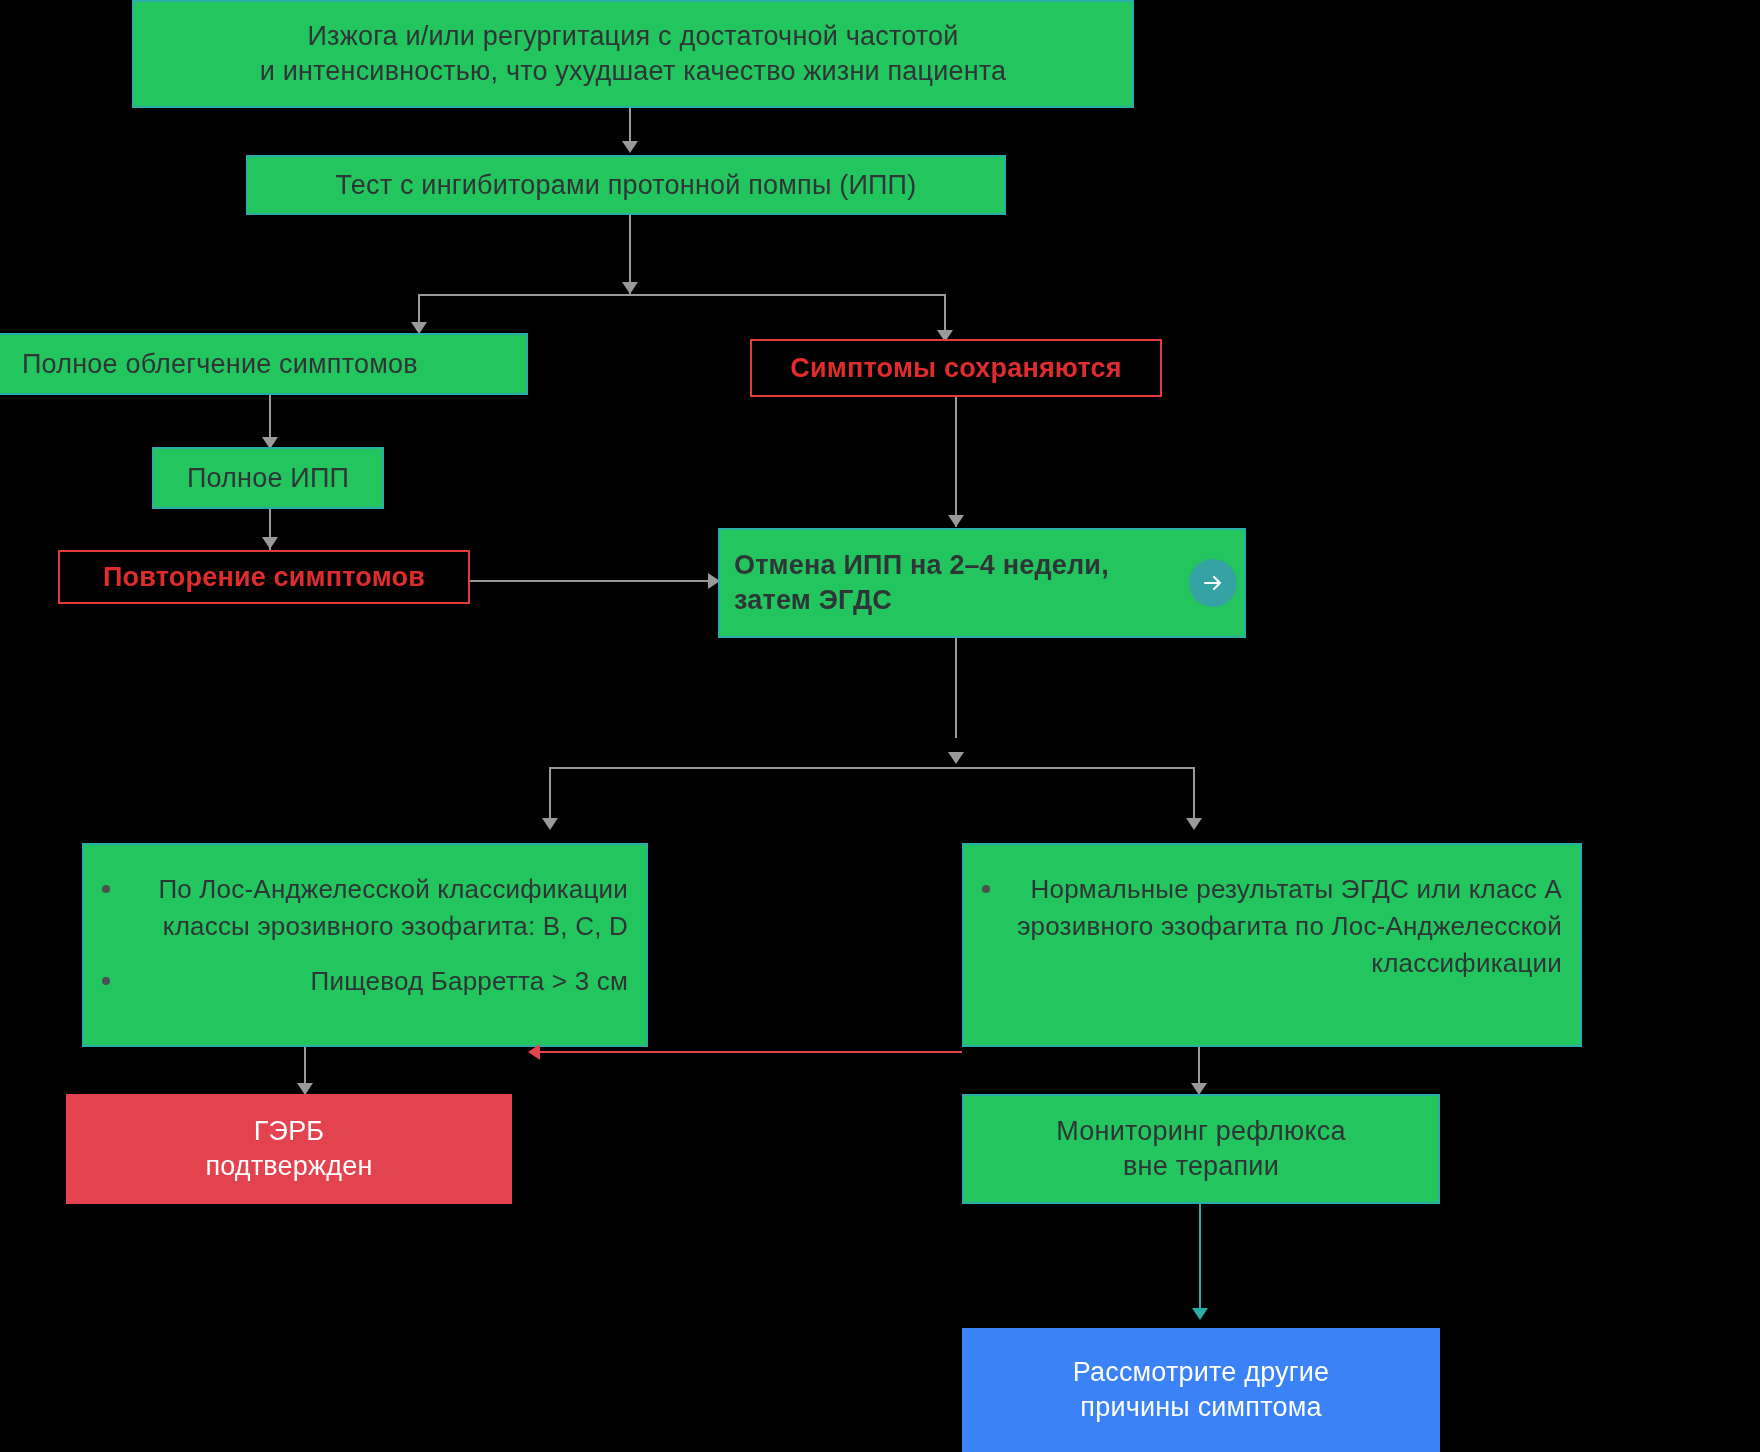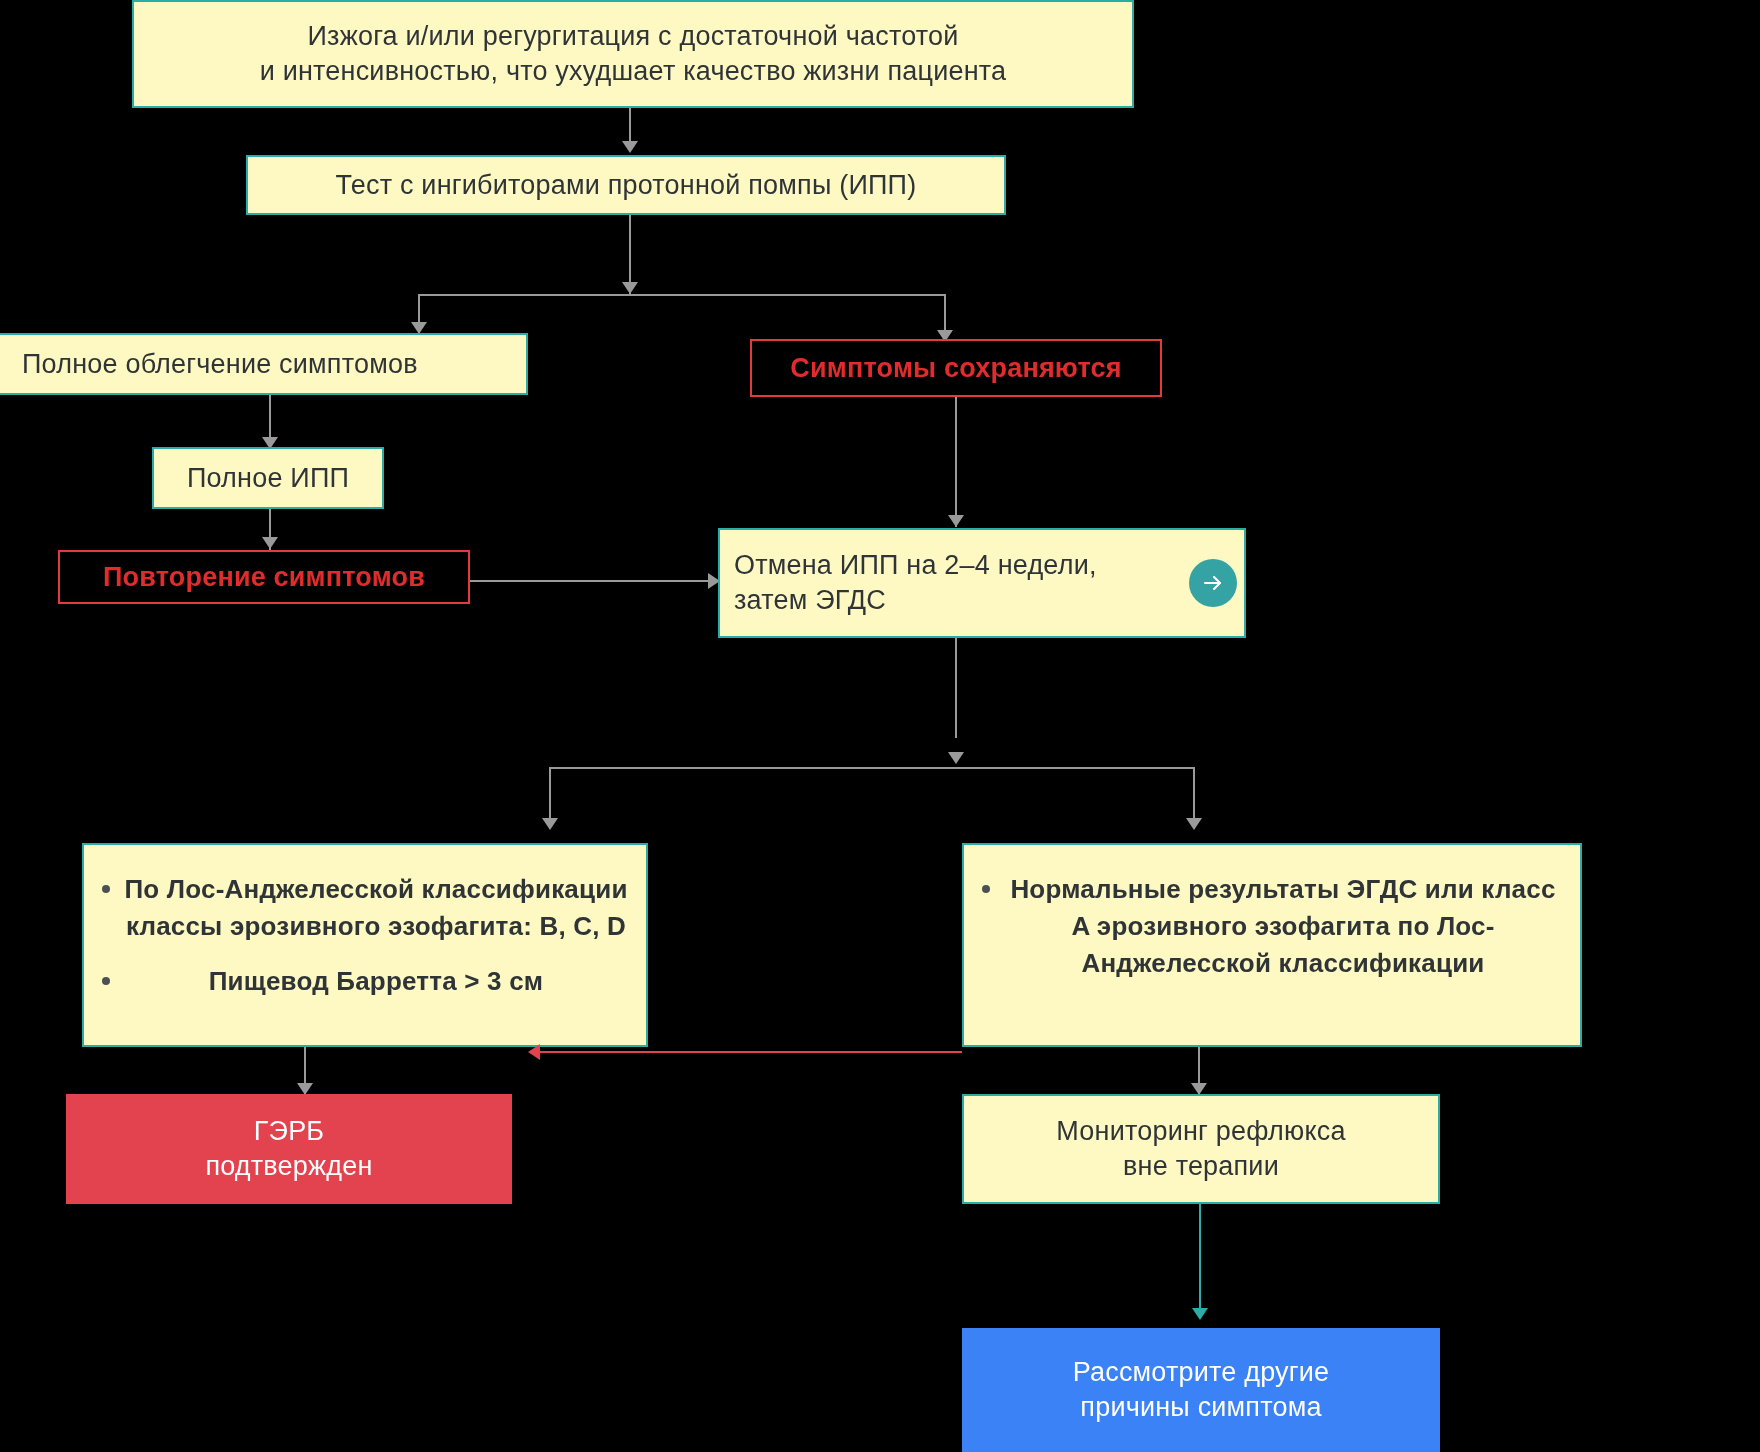--- a/index.html
+++ b/index.html
@@ -25,21 +25,21 @@
     align-items: center;
     justify-content: center;
     text-align: center;
     line-height: 1.28;
     letter-spacing: 0.2px;
   }
 
   
   .n-teal {
     border: 2px solid #2aada6;
-    background: #fef9c3;
+    background: #22c55e;
     color: #2f3437;
   }
   
   .n-redline {
     border: 2px solid #e23b3b;
     background: #000000;
     color: #e02c2c;
     font-weight: bold;
   }
   
@@ -58,22 +58,21 @@
   .node .txt {
     display: block;
     white-space: pre-line;
     padding: 0 14px;
   }
 
   
   .n-list {
     align-items: flex-start;
     justify-content: flex-start;
-    text-align: center;
-    font-weight: bold;
+    text-align: right;
   }
   .n-list ul {
     margin: 0;
     padding: 0 18px 0 40px;
     list-style: none;
     width: 100%;
   }
   .n-list li {
     position: relative;
     margin: 0 0 18px 0;
@@ -181,21 +180,21 @@
     <span class="txt">Повторение симптомов</span>
   </div>
 
   <div class="ln" style="left:470px; top:580px; width:250px; height:2px;"></div>
   <div class="arrowhead" style="left:708px; top:573px; border-top:8px solid transparent; border-bottom:8px solid transparent; border-left:12px solid #9a9a9a;"></div>
 
   <div class="ln" style="left:955px; top:397px; width:2px; height:130px;"></div>
   <div class="arrowhead ah-down" style="left:948px; top:515px;"></div>
 
   <div class="node n-teal align-left" style="left:718px; top:528px; width:528px; height:110px; font-size:27px;">
-    <span class="txt" style="">Отмена ИПП на 2–4 недели,
+    <span class="txt" style="font-weight:bold;">Отмена ИПП на 2–4 недели,
 затем ЭГДС</span>
   </div>
   <div class="circle-btn" style="left:1189px; top:559px;">
     <span>
       <svg width="24" height="24" viewBox="0 0 24 24" fill="none" stroke="#ffffff" stroke-width="2" stroke-linecap="round" stroke-linejoin="round">
         <line x1="4" y1="12" x2="19" y2="12"></line>
         <polyline points="13 6 19 12 13 18"></polyline>
       </svg>
     </span>
   </div>

